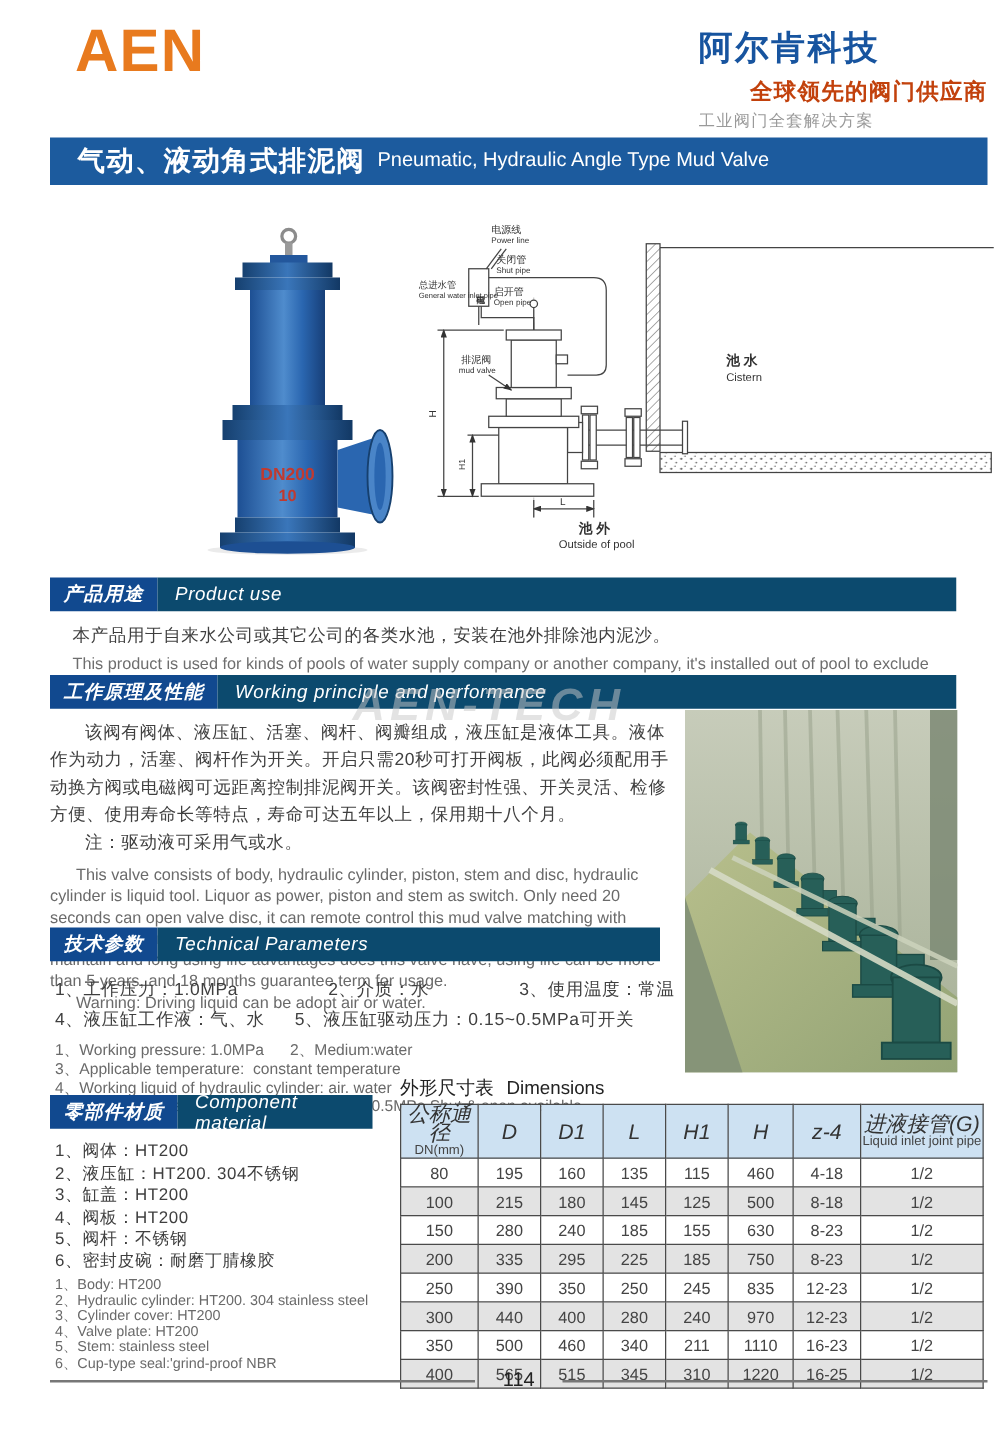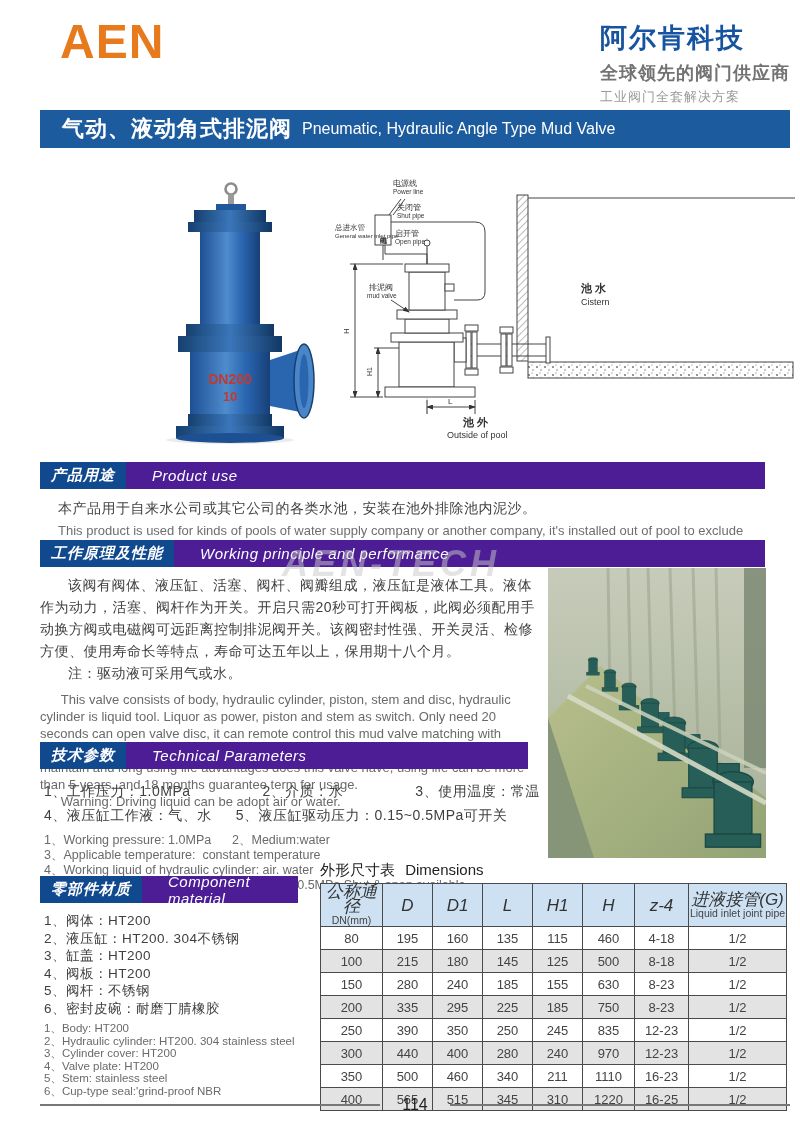--- a/index.html
+++ b/index.html
@@ -4,42 +4,42 @@
 <style>
   html,body{margin:0;padding:0;background:#fff;}
   .page{position:relative;width:800px;height:1144px;background:#fff;overflow:hidden;
         font-family:"Liberation Sans","DejaVu Sans",sans-serif;color:#3f3f3f;}
   .abs{position:absolute;}
 
   
   .logo{left:60px;top:14px;font-size:48px;font-weight:bold;color:#e87a1e;letter-spacing:1px;}
   .brand{right:10px;top:20px;text-align:left;}
   .brand-cn{font-size:27px;font-weight:bold;color:#17549f;letter-spacing:2px;}
-  .brand-slogan{font-size:18px;font-weight:bold;color:#737373;margin-top:5px;letter-spacing:1px;}
+  .brand-slogan{font-size:18px;font-weight:bold;color:#c2410c;margin-top:5px;letter-spacing:1px;margin-left:41px;}
   .brand-sub{font-size:13px;color:#9a9a9a;margin-top:3px;letter-spacing:1px;}
 
   
   .title-bar{left:40px;top:110px;width:750px;height:38px;background:#1c5b9e;color:#fff;
              display:flex;align-items:center;padding-left:22px;box-sizing:border-box;}
   .title-cn{font-size:22px;font-weight:bold;letter-spacing:1px;}
   .title-en{font-size:16px;margin-left:10px;font-weight:normal;}
 
   
   .product-photo{left:128px;top:174px;width:210px;height:272px;}
   .diagram{left:335px;top:172px;width:462px;height:280px;}
   .diagram svg text{fill:#333;}
   .solenoid-label{left:41px;top:45px;width:15px;height:28px;font-size:7px;color:#333;
                   writing-mode:vertical-rl;text-align:center;line-height:15px;}
 
   
   .sec{display:flex;height:27px;font-style:italic;}
   .sec-tab{background:#11498f;color:#fff;font-weight:bold;font-size:15px;display:flex;
            align-items:center;padding:0 11px;letter-spacing:1px;white-space:nowrap;}
-  .sec-rest{background:#4c1d95;color:#fff;font-size:15px;flex:1;display:flex;
-            align-items:center;padding-left:26px;letter-spacing:.5px;}
+  .sec-rest{background:#0c4a6e;color:#fff;font-size:15px;flex:1;display:flex;
+            align-items:center;padding-left:14px;letter-spacing:.5px;}
 
   .pu-sec{left:40px;top:462px;width:725px;}
   .pu-body{left:58px;top:500px;width:700px;}
   .cn-line{font-size:14px;color:#3f3f3f;letter-spacing:.5px;}
   .en-line{font-size:13px;color:#6e6e6e;margin-top:5px;}
 
   .wp-sec{left:40px;top:540px;width:725px;}
   .wp-body{left:40px;top:574px;width:500px;}
   .wp-cn{font-size:14px;line-height:22px;text-indent:2em;letter-spacing:.5px;}
   .wp-note{font-size:14px;line-height:22px;text-indent:2em;letter-spacing:.5px;}

